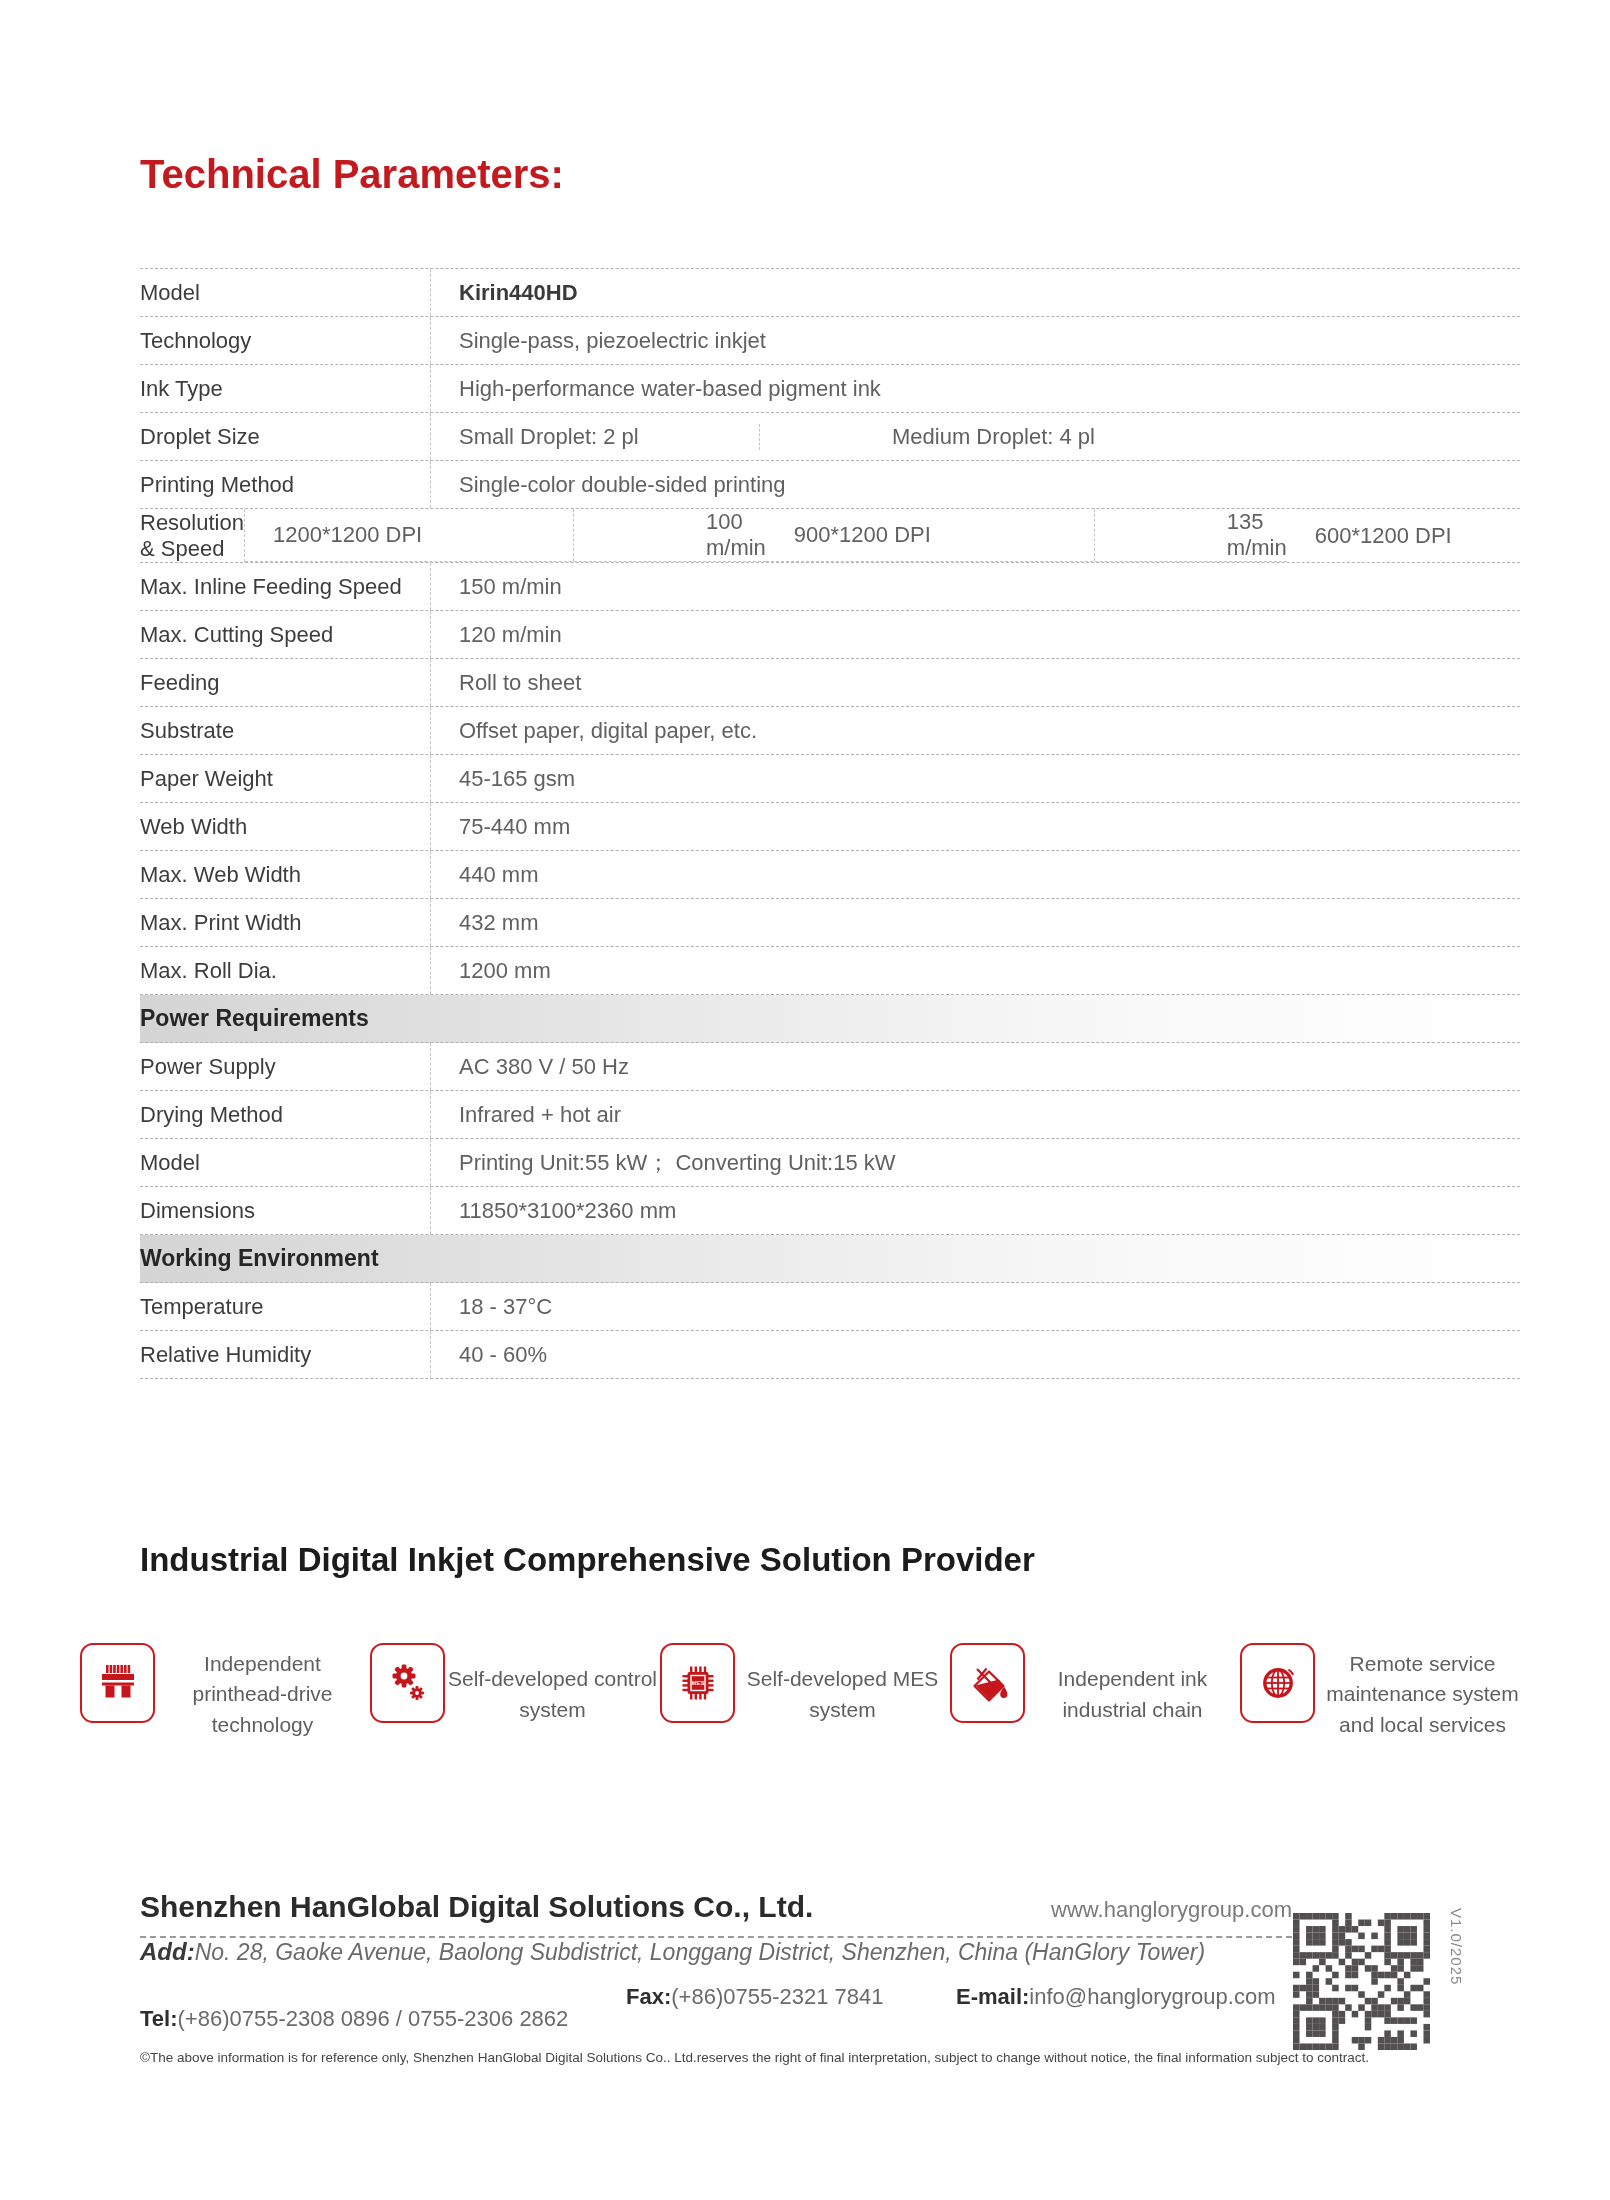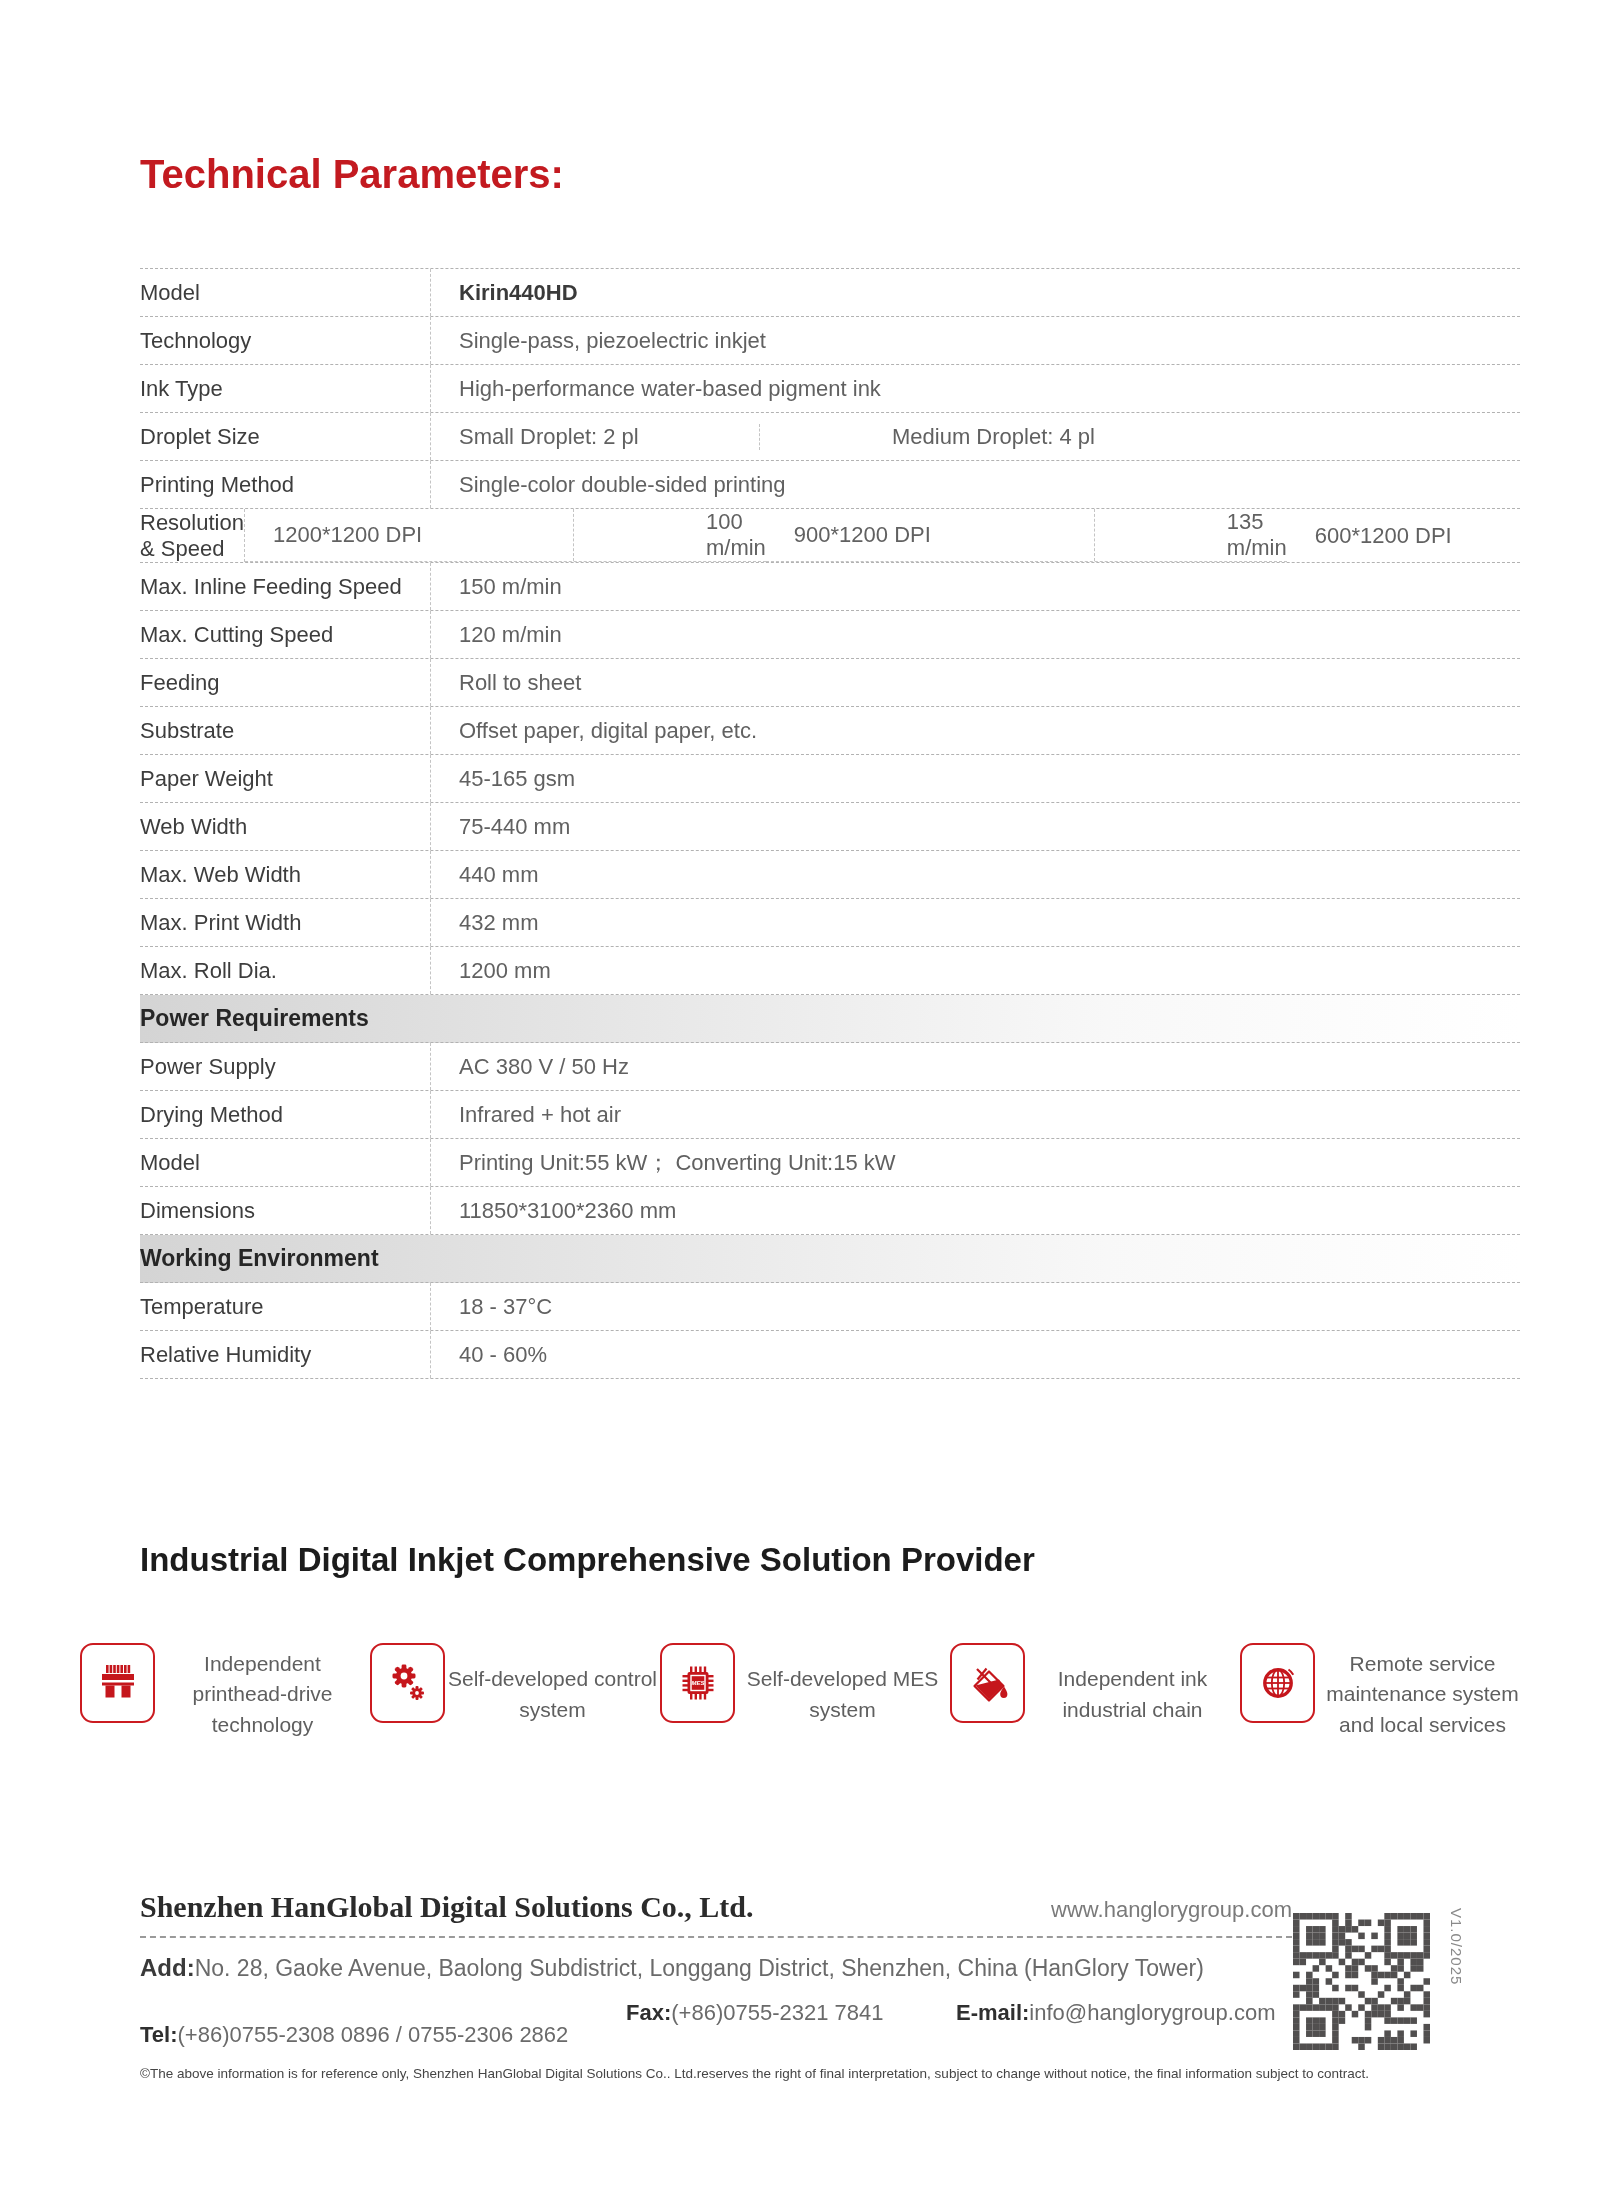--- a/index.html
+++ b/index.html
@@ -30,24 +30,24 @@
   .solutions-heading{position:absolute;left:140px;top:1541px;font-size:33px;font-weight:bold;color:#1c1c1c;}
   .solutions{position:absolute;left:80px;top:1625px;width:1450px;display:flex;}
   .sol-item{width:290px;display:flex;flex-direction:row;align-items:center;}
   .icon-box{width:80px;height:80px;border:2px solid #cb1b20;border-radius:13px;background:#fff;
             display:flex;align-items:center;justify-content:center;box-sizing:border-box;}
   .sol-label{margin-top:24px;max-width:215px;text-align:center;font-size:21px;line-height:1.45;color:#5f5f5f;}
 
   
   .footer{position:absolute;left:140px;top:1890px;width:1380px;}
   .company-row{width:1152px;display:flex;justify-content:space-between;align-items:baseline;}
-  .company-name{font-size:30px;font-weight:bold;color:#2b2b2b;font-family:Liberation Serif, serif;}
+  .company-name{font-size:30px;font-weight:bold;color:#2b2b2b;}
   .website{font-size:22px;color:#7a7a7a;}
   .footer-divider{width:1152px;border:none;border-top:2px dashed #9a9a9a;margin:12px 0 0 0;}
-  .addr-row{margin-top:16px;font-size:23px;color:#6a6a6a;width:1152px;}
+  .addr-row{margin-top:0;font-size:23px;color:#6a6a6a;width:1152px;font-style:italic;}
   .addr-row .flabel{font-weight:bold;color:#3a3a3a;font-size:24px;}
   .tel-row{margin-top:18px;width:1152px;display:flex;font-size:22px;color:#6a6a6a;}
   .tel-row .flabel{font-weight:bold;color:#2f2f2f;}
   .tel-group{width:486px;margin-top:22px;}
   .fax-group{width:330px;}
   .disclaimer{margin-top:18px;width:1380px;font-size:13.5px;color:#454545;}
   .qr-wrap{position:absolute;left:1153px;top:23px;width:137px;height:137px;}
   .version{position:absolute;left:1308px;top:18px;writing-mode:vertical-rl;
            font-size:15px;color:#8a8a8a;letter-spacing:1px;}
 </style>

